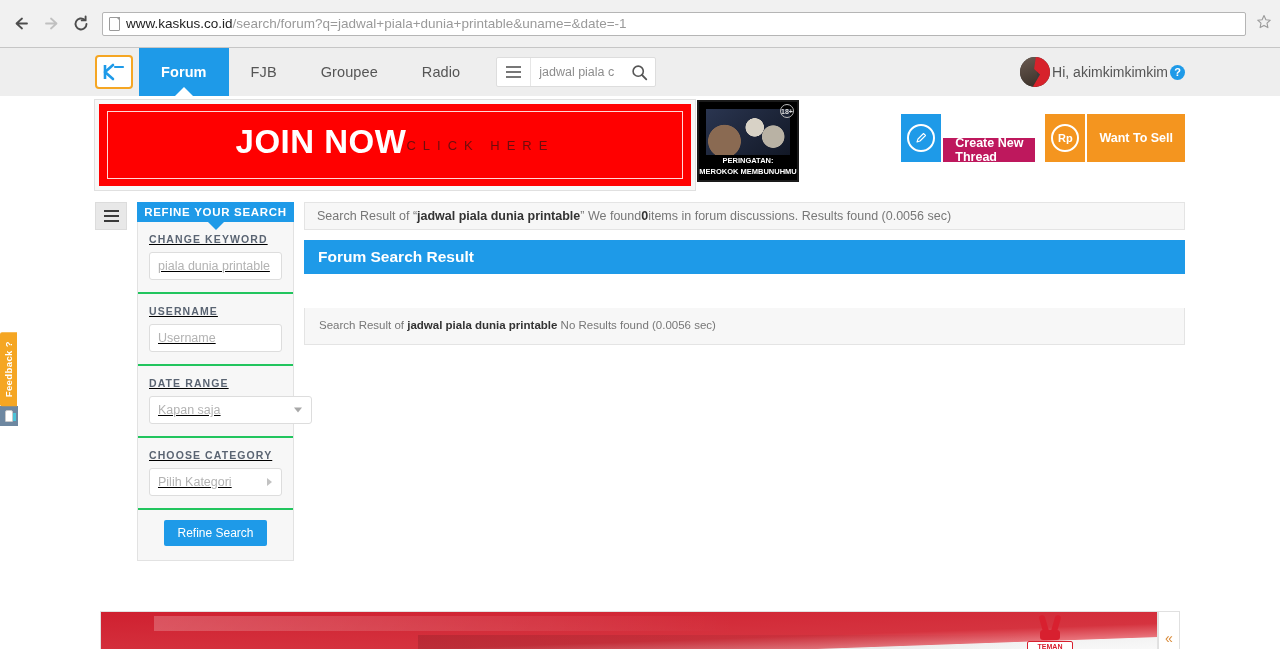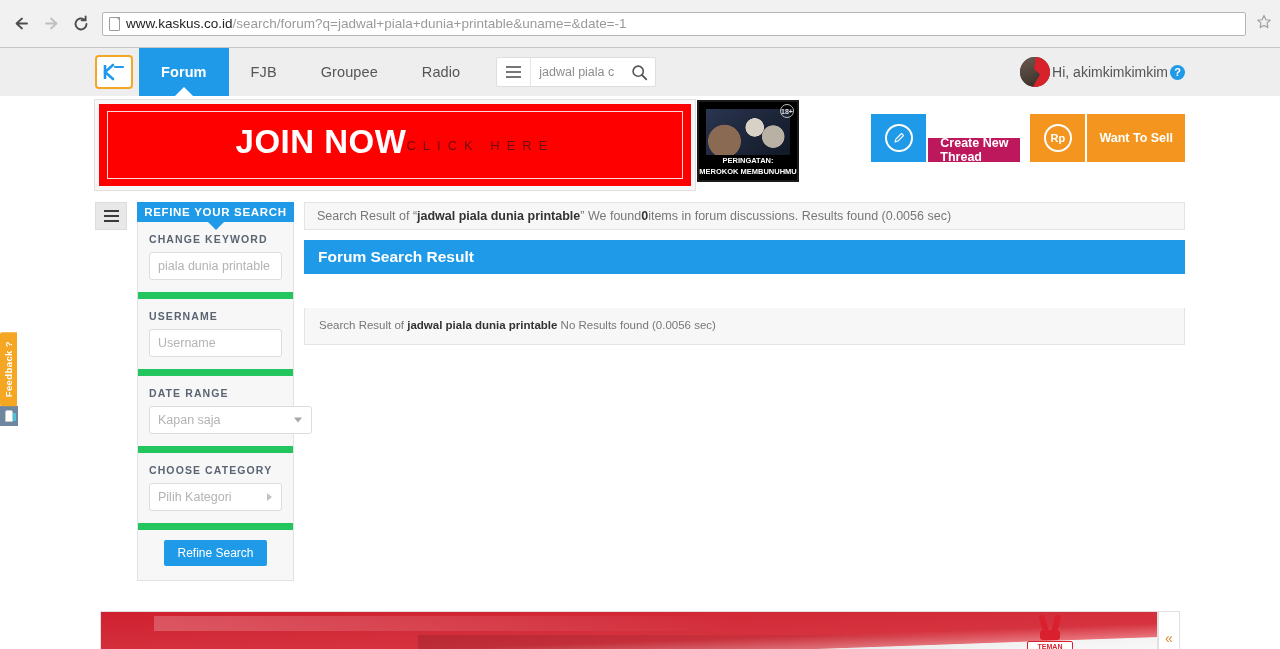--- a/index.html
+++ b/index.html
@@ -287,21 +287,21 @@
     gap: 10px;
     padding-top: 14px;
   }
   .cta {
     height: 48px;
     display: flex;
     align-items: stretch;
     cursor: pointer;
   }
   .cta .ico {
-    width: 55px;
+    width: 40px;
     display: flex; align-items: center; justify-content: center;
   }
   .cta .lbl {
     display: flex; align-items: center;
     padding: 0 12px;
     color: #ffffff;
     font-size: 12.5px;
     font-weight: bold;
     line-height: 14px;
   }
@@ -364,21 +364,22 @@
     border-style: solid;
     border-color: #1e9ae8 transparent transparent transparent;
   }
   .refine-panel {
     border: 1px solid #e2e2e2;
     border-top: 0;
     background: #f7f7f7;
   }
   .field-block {
     padding: 11px 11px 12px 11px;
-    border-bottom: 7px solid #22c55e;
+    border-bottom: 2px solid #22c55e;
+    text-decoration: underline;
   }
   .field-label {
     font-size: 10.5px;
     font-weight: bold;
     letter-spacing: 1.1px;
     color: #5a6472;
     margin-bottom: 7px;
   }
   .fake-input {
     height: 28px;

